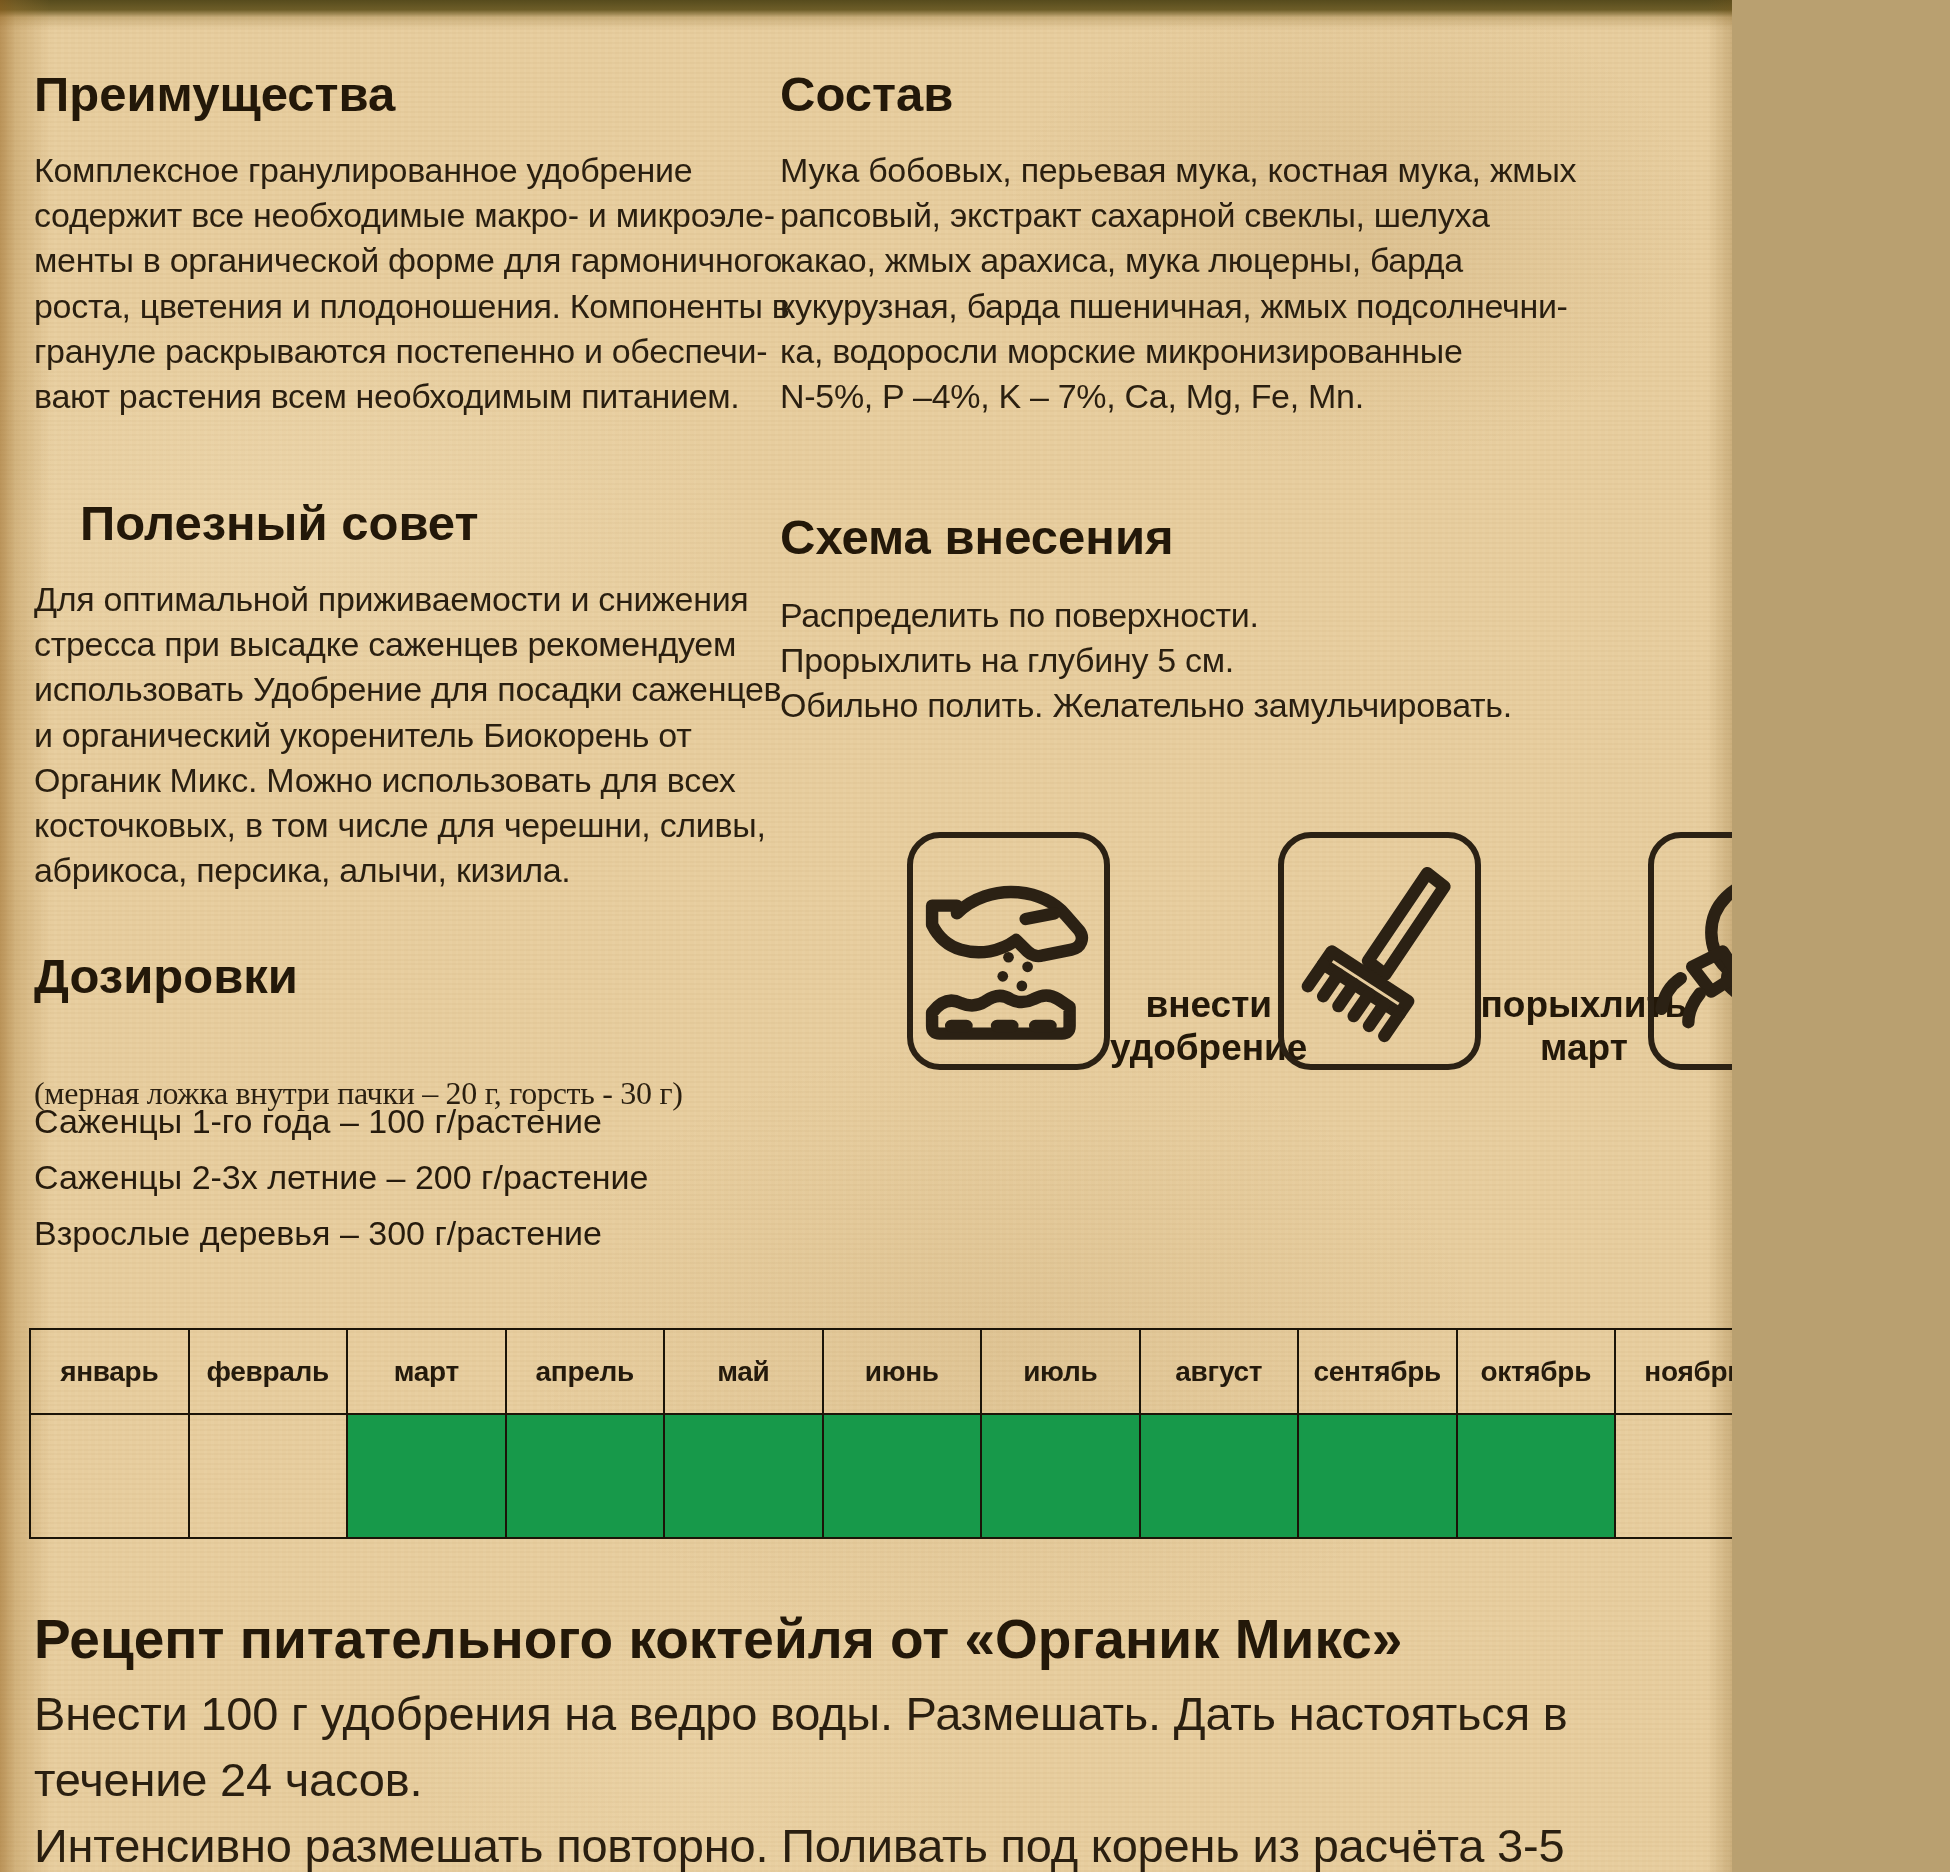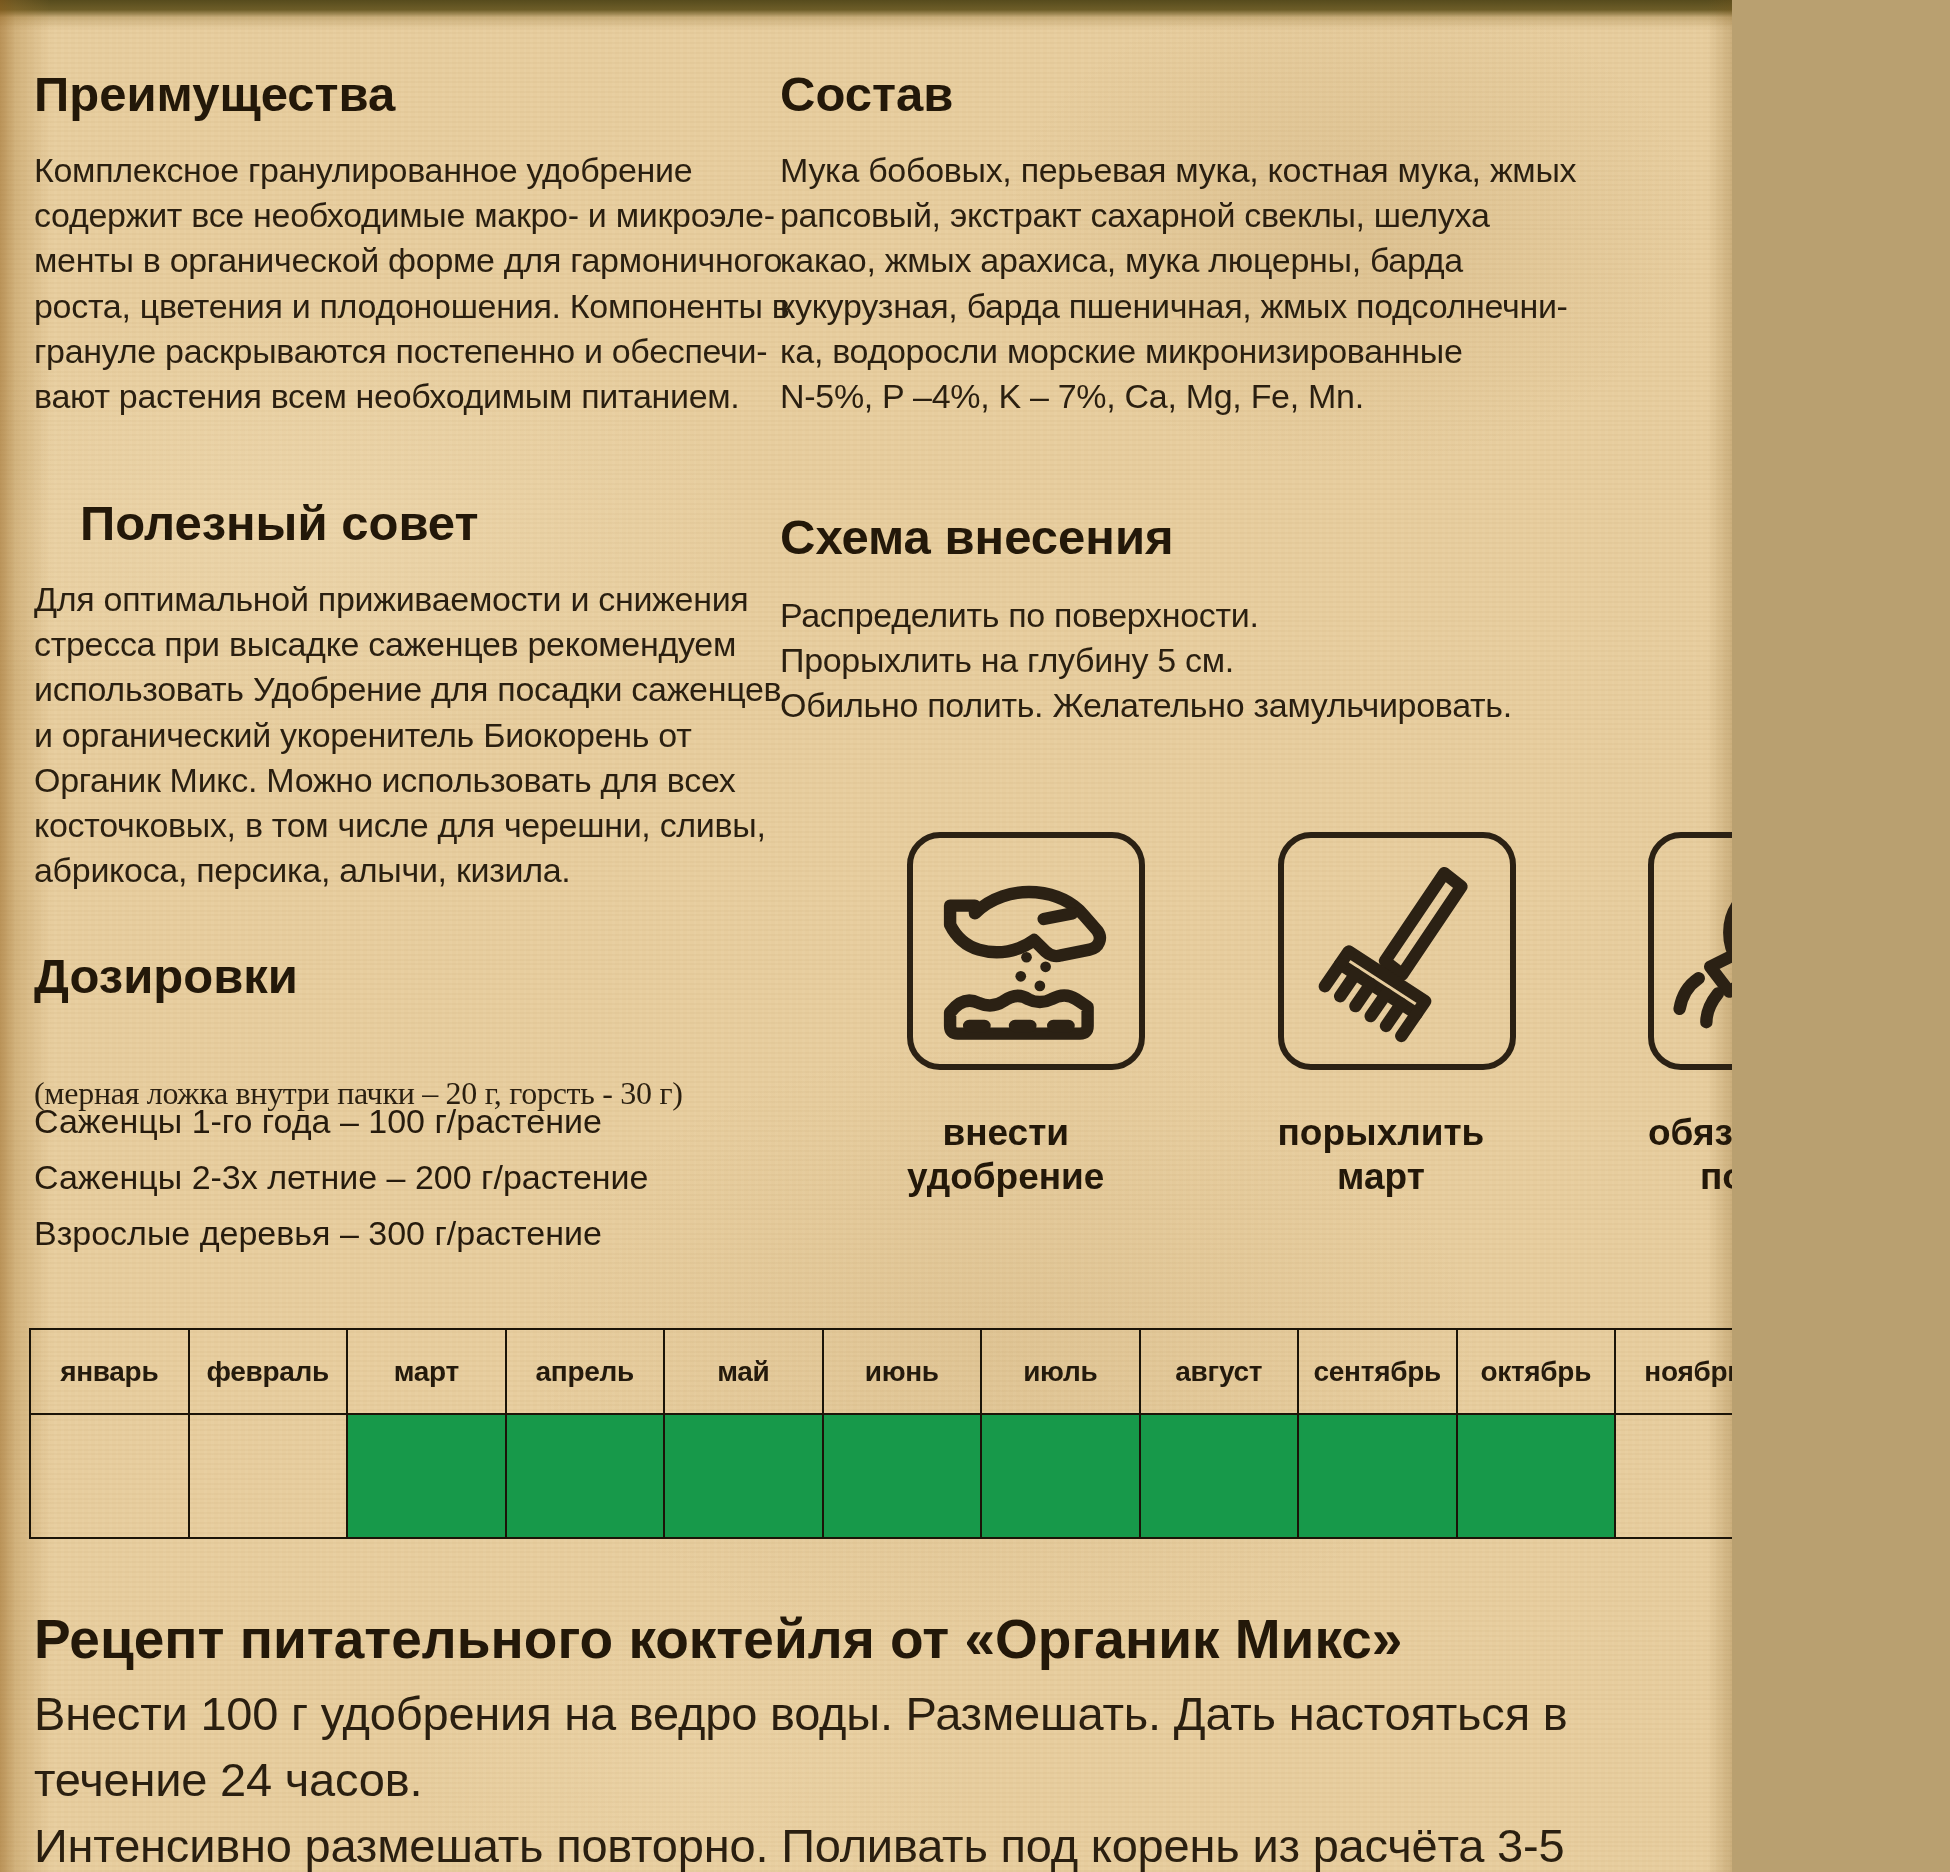--- a/index.html
+++ b/index.html
@@ -25,21 +25,21 @@
   .abs{position:absolute;}
   h2.sec{margin:0;font-size:49px;font-weight:bold;color:#231809;letter-spacing:0;}
   .body-txt{white-space:pre-line;font-size:34px;line-height:1.33;letter-spacing:-0.3px;color:#2a1f10;}
   .recipe-title{margin:0;font-size:55px;font-weight:bold;color:#231809;}
   .recipe-body{white-space:pre-line;font-size:47px;line-height:1.40;letter-spacing:-0.2px;color:#2a1f10;}
   .dos-note{font-size:32px;letter-spacing:-0.3px;}
   .dos-items{font-size:34px;line-height:1.64;white-space:pre-line;}
 
   
   .steps{display:flex;justify-content:space-between;width:985px;}
-  .step{width:244px;display:flex;flex-direction:column;align-items:flex-start;}
+  .step{width:244px;display:flex;flex-direction:row;align-items:flex-end;}
   .step-box{width:226px;height:226px;border:6.8px solid #2b2114;border-radius:33px;
     display:flex;align-items:center;justify-content:center;background:rgba(255,255,255,0);}
   .step-box svg{width:191px;height:191px;}
   .step-label{margin-top:41px;font-size:37px;font-weight:bold;text-align:center;line-height:1.18;white-space:pre-line;color:#231809;}
   .ink{stroke:#2b2114;stroke-width:6.5;fill:none;stroke-linecap:round;stroke-linejoin:round;}
   .ink-fill{fill:#2b2114;stroke:none;}
 
   
   .cal{position:absolute;left:29px;top:1328px;width:1904px;border-collapse:collapse;table-layout:fixed;}
   .cal td{border:2.9px solid #1b1408;text-align:center;vertical-align:middle;

